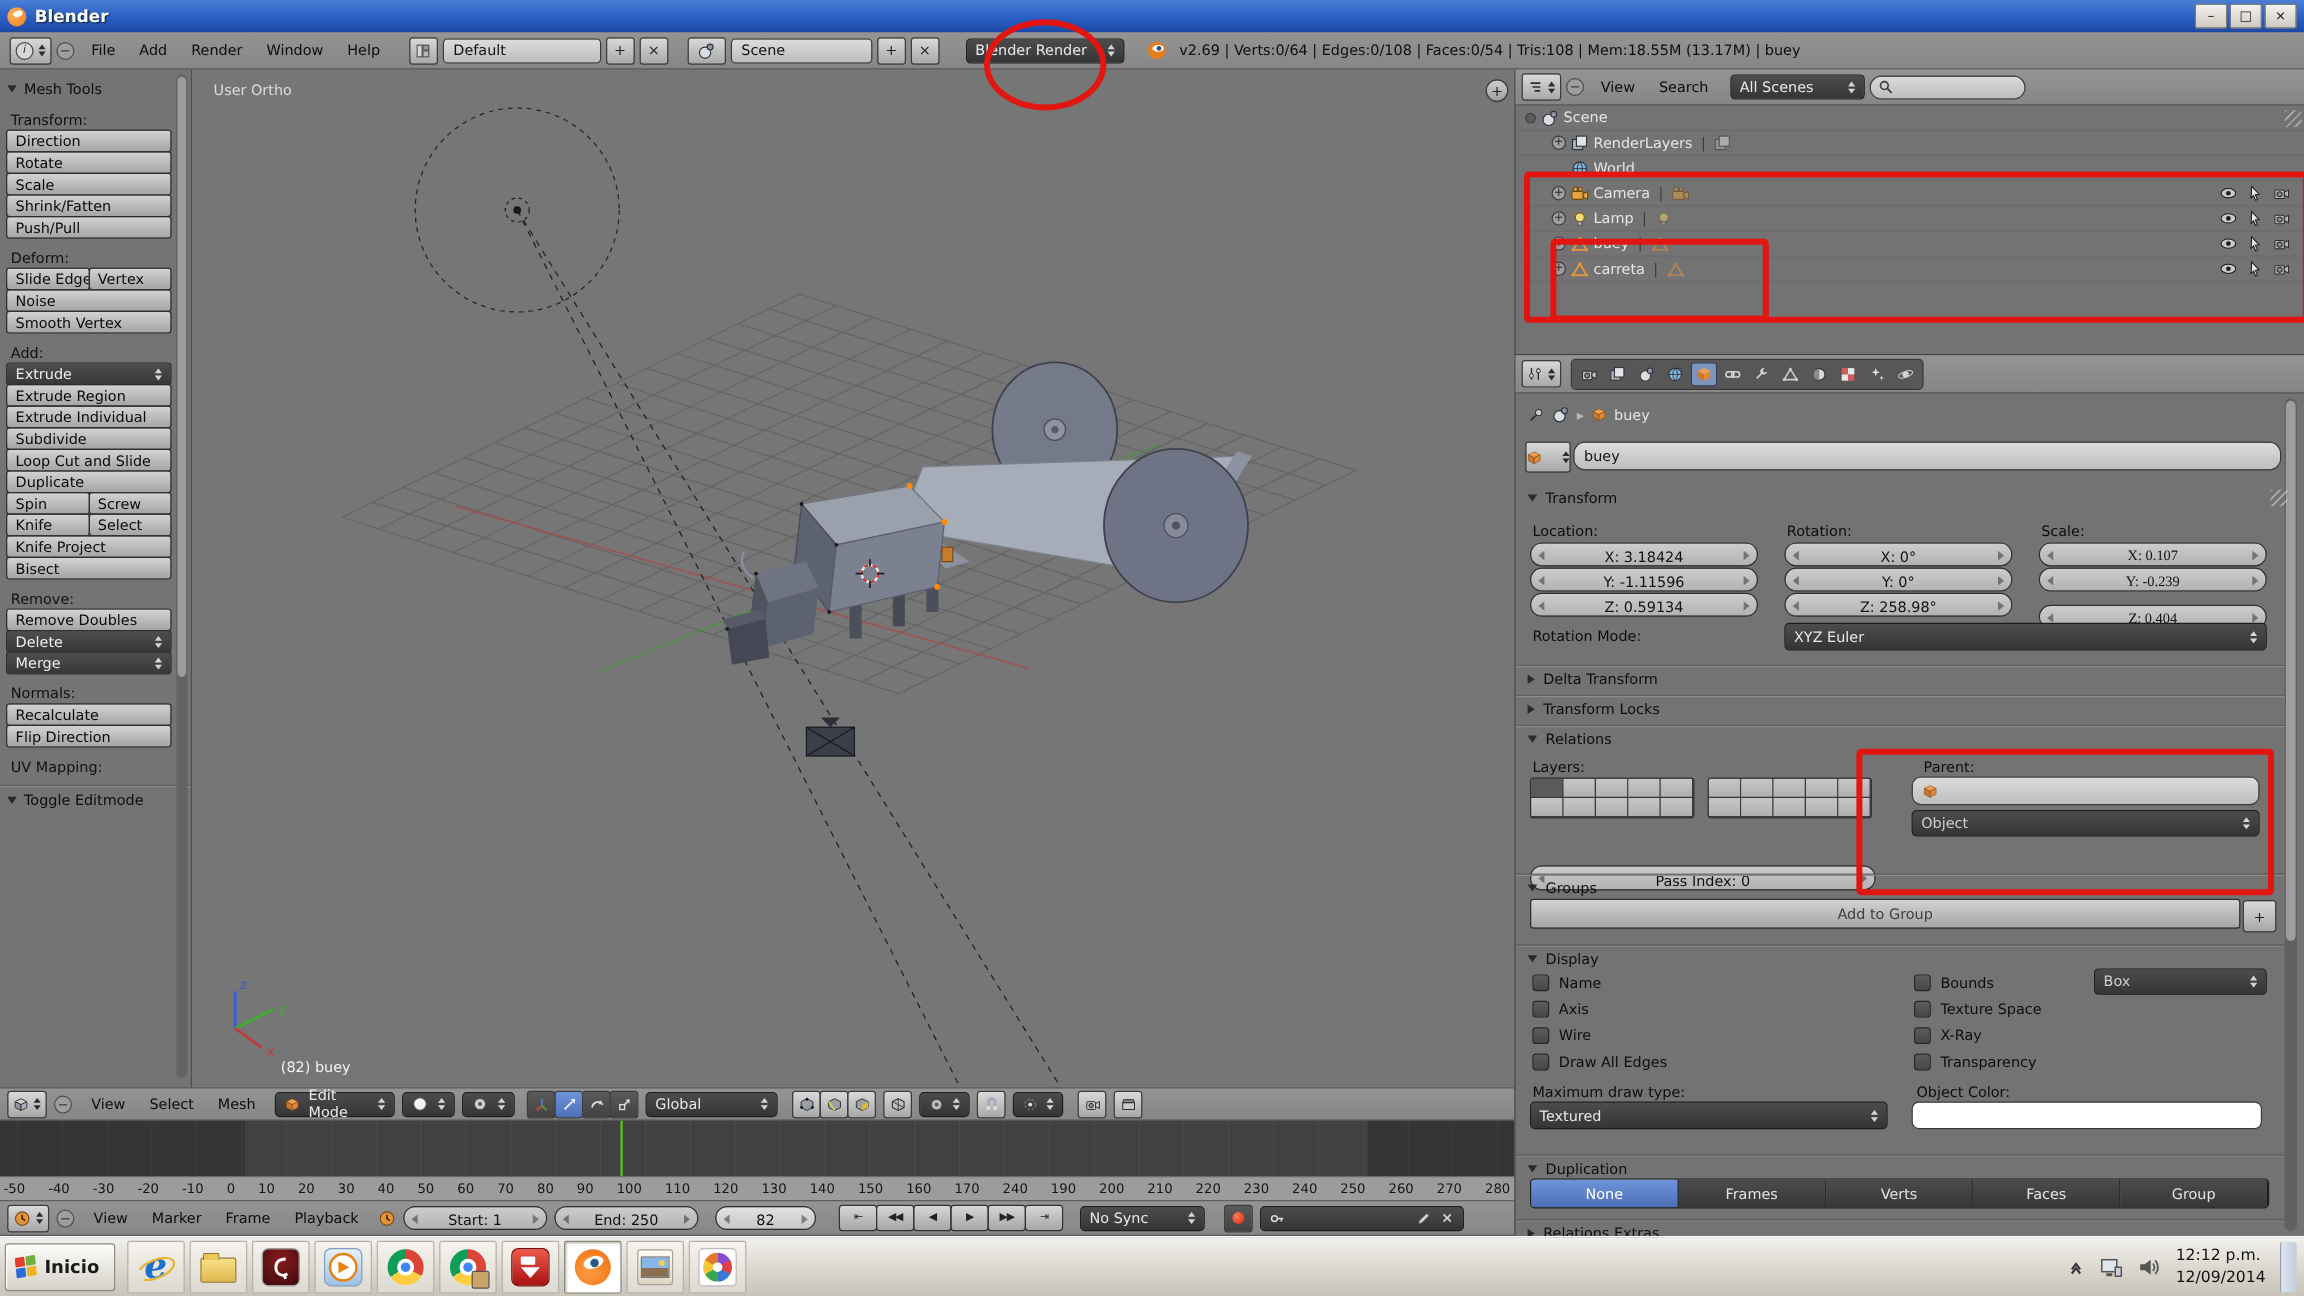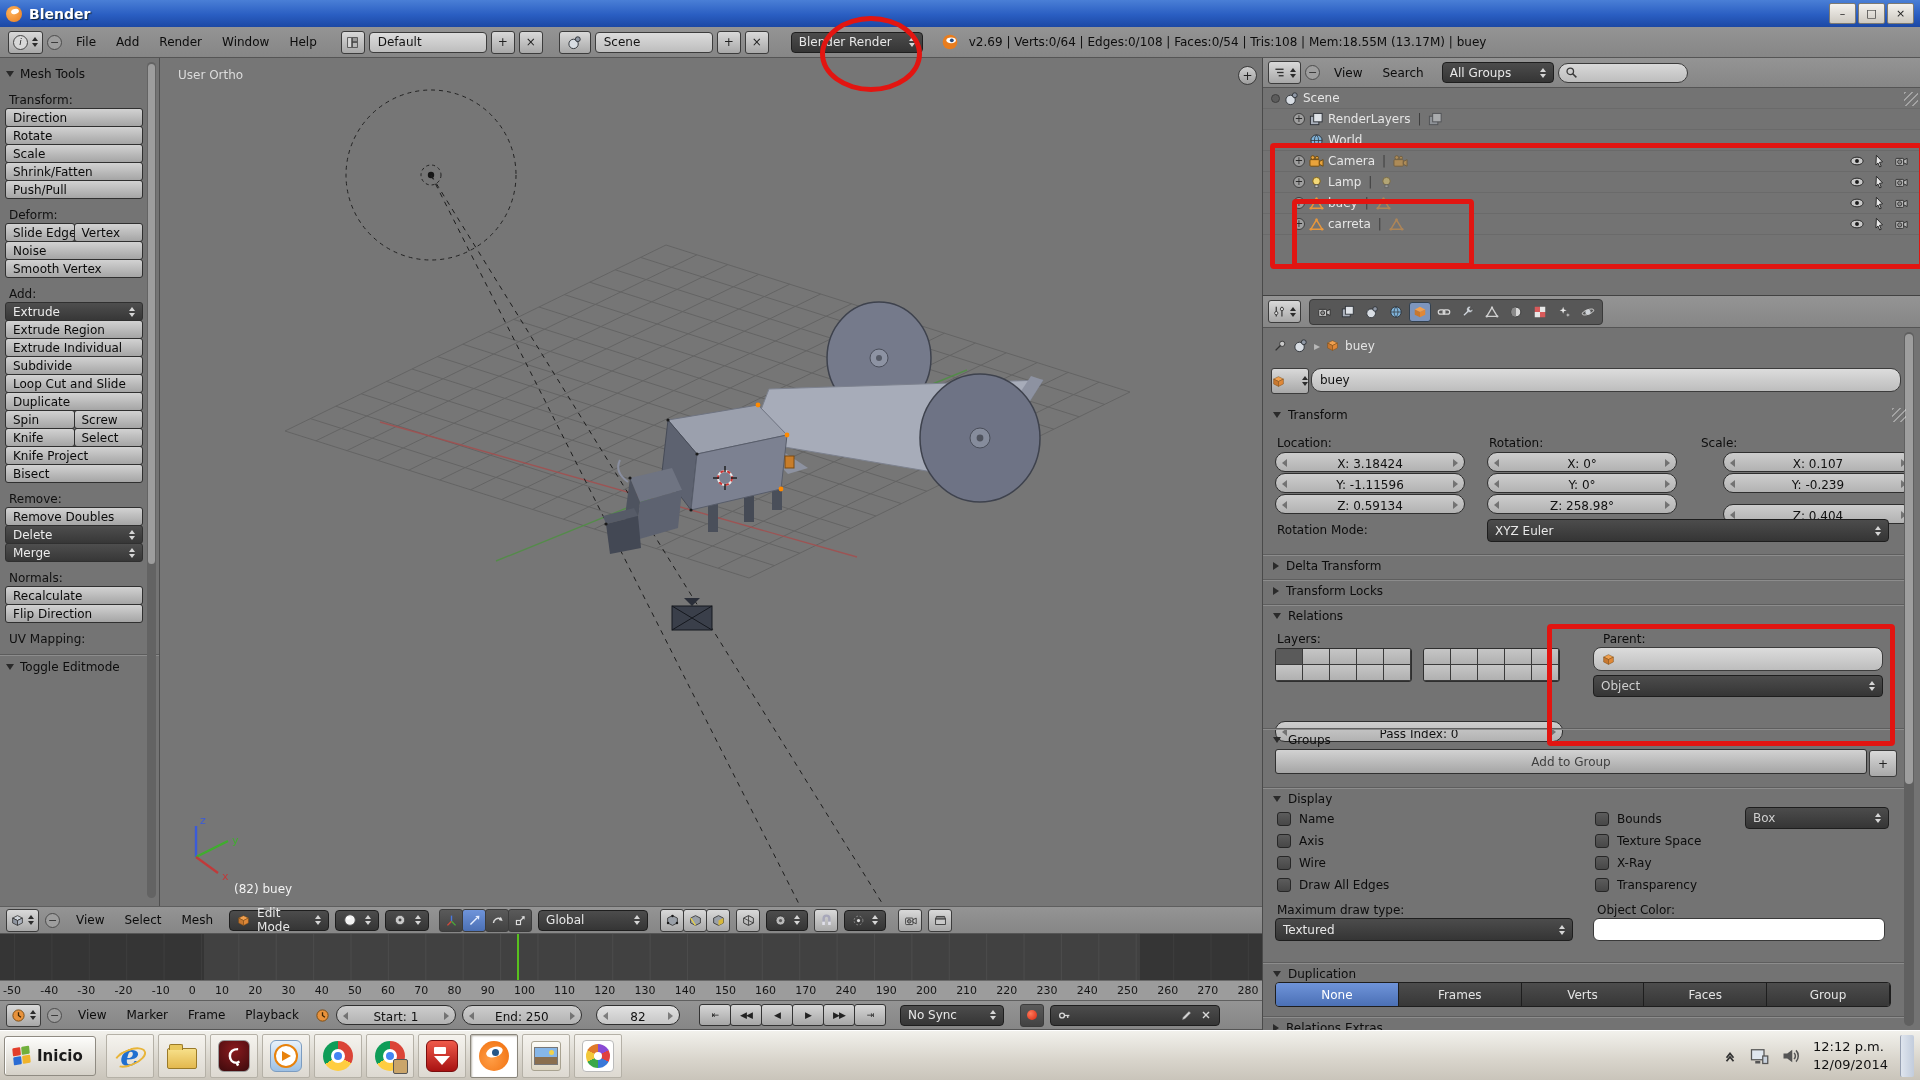--- a/index.html
+++ b/index.html
@@ -188,21 +188,21 @@
       </span>
     <span class="mini-btn" style="margin-left:10px;">
         <span class="icn">
           <svg width="13" height="13" viewBox="0 0 16 16">
             <rect x="2" y="2" width="5" height="12" fill="#d8d8d8" stroke="#444"></rect>
             <rect x="8" y="2" width="6" height="5" fill="#9a9a9a" stroke="#444"></rect>
             <rect x="8" y="8" width="6" height="6" fill="#bababa" stroke="#444"></rect>
           </svg>
         </span>
       </span>
-    <span class="field-light" style="width:118px;">Default</span>
+    <span class="field-light" style="width:132px;">Default</span>
     <span class="mini-btn">+</span>
     <span class="mini-btn">×</span>
     <span class="mini-btn" style="margin-left:12px;width:30px;">
         <span class="icn">
           <svg width="15" height="15" viewBox="0 0 16 16">
             <circle cx="7" cy="9.5" r="5" fill="#d8dde3" stroke="#2e3238"></circle>
             <circle cx="11.5" cy="4.5" r="2.6" fill="#8f97a4" stroke="#2e3238"></circle>
           </svg>
         </span>
       </span>
@@ -773,21 +773,21 @@
             <i class="tri-u"></i>
             <i class="tri-d"></i>
           </span>
         </span>
       <span class="collapse-dot">−</span>
       <span style="display:flex;">
           <span class="menu-item">View</span>
           <span class="menu-item">Search</span>
         </span>
       <span class="dark-select" style="width:112px;margin-left:4px;">
-          <span>All Groups</span>
+          <span>All Scenes</span>
           <span class="updn lt">
             <i class="tri-u"></i>
             <i class="tri-d"></i>
           </span>
         </span>
       <span id="search-box">
           <span class="icn">
             <svg width="13" height="13" viewBox="0 0 16 16">
               <circle cx="6.5" cy="6.5" r="4" fill="none" stroke="#3a3a3a" stroke-width="1.6"></circle>
               <line x1="9.5" y1="9.5" x2="14" y2="14" stroke="#3a3a3a" stroke-width="1.8"></line>
@@ -1155,21 +1155,21 @@
         <div class="slider-field" style="margin-bottom: 1px;">
           <span>X: 0°</span>
         </div>
         <div class="slider-field" style="margin-bottom: 1px;">
           <span>Y: 0°</span>
         </div>
         <div class="slider-field" style="margin-bottom: 1px;">
           <span>Z: 258.98°</span>
         </div>
       </div>
-    <div id="col-scale" class="abs" style="left:460px;top:156px;width:190px;">
+    <div id="col-scale" class="abs" style="left:436px;top:156px;width:190px;font-family:Liberation Serif, serif;">
         <div class="slider-field" style="margin-bottom: 1px;">
           <span>X: 0.107</span>
         </div>
         <div class="slider-field" style="margin-bottom: 11px;">
           <span>Y: -0.239</span>
         </div>
         <div class="slider-field" style="margin-bottom: 1px;">
           <span>Z: 0.404</span>
         </div>
       </div>

